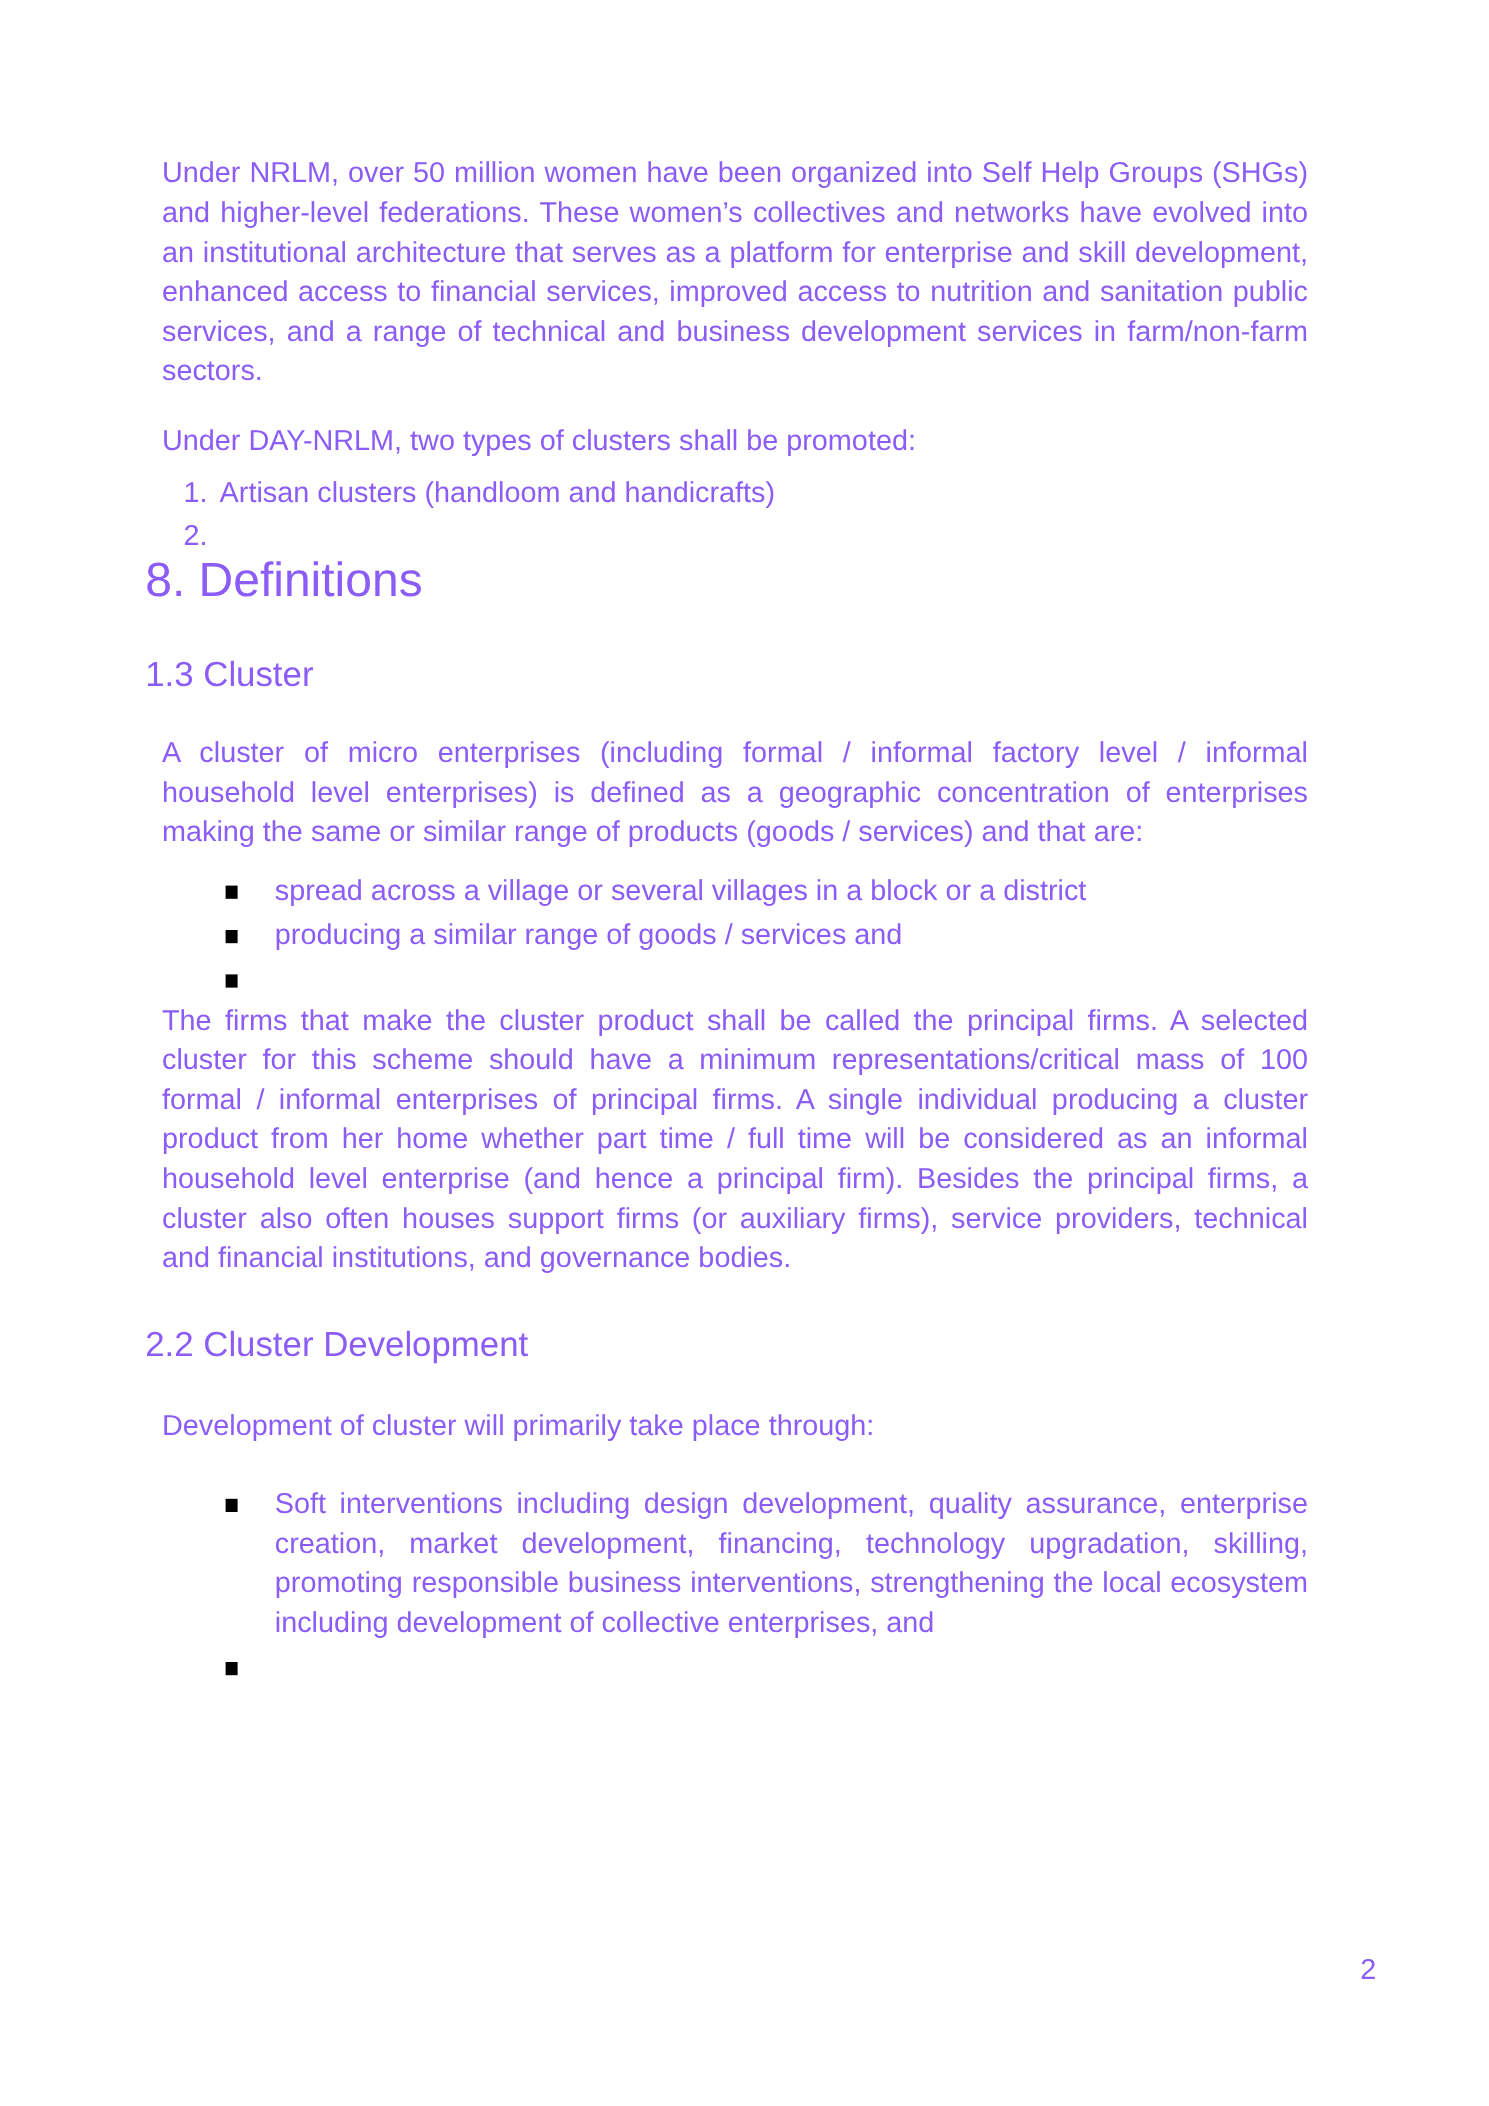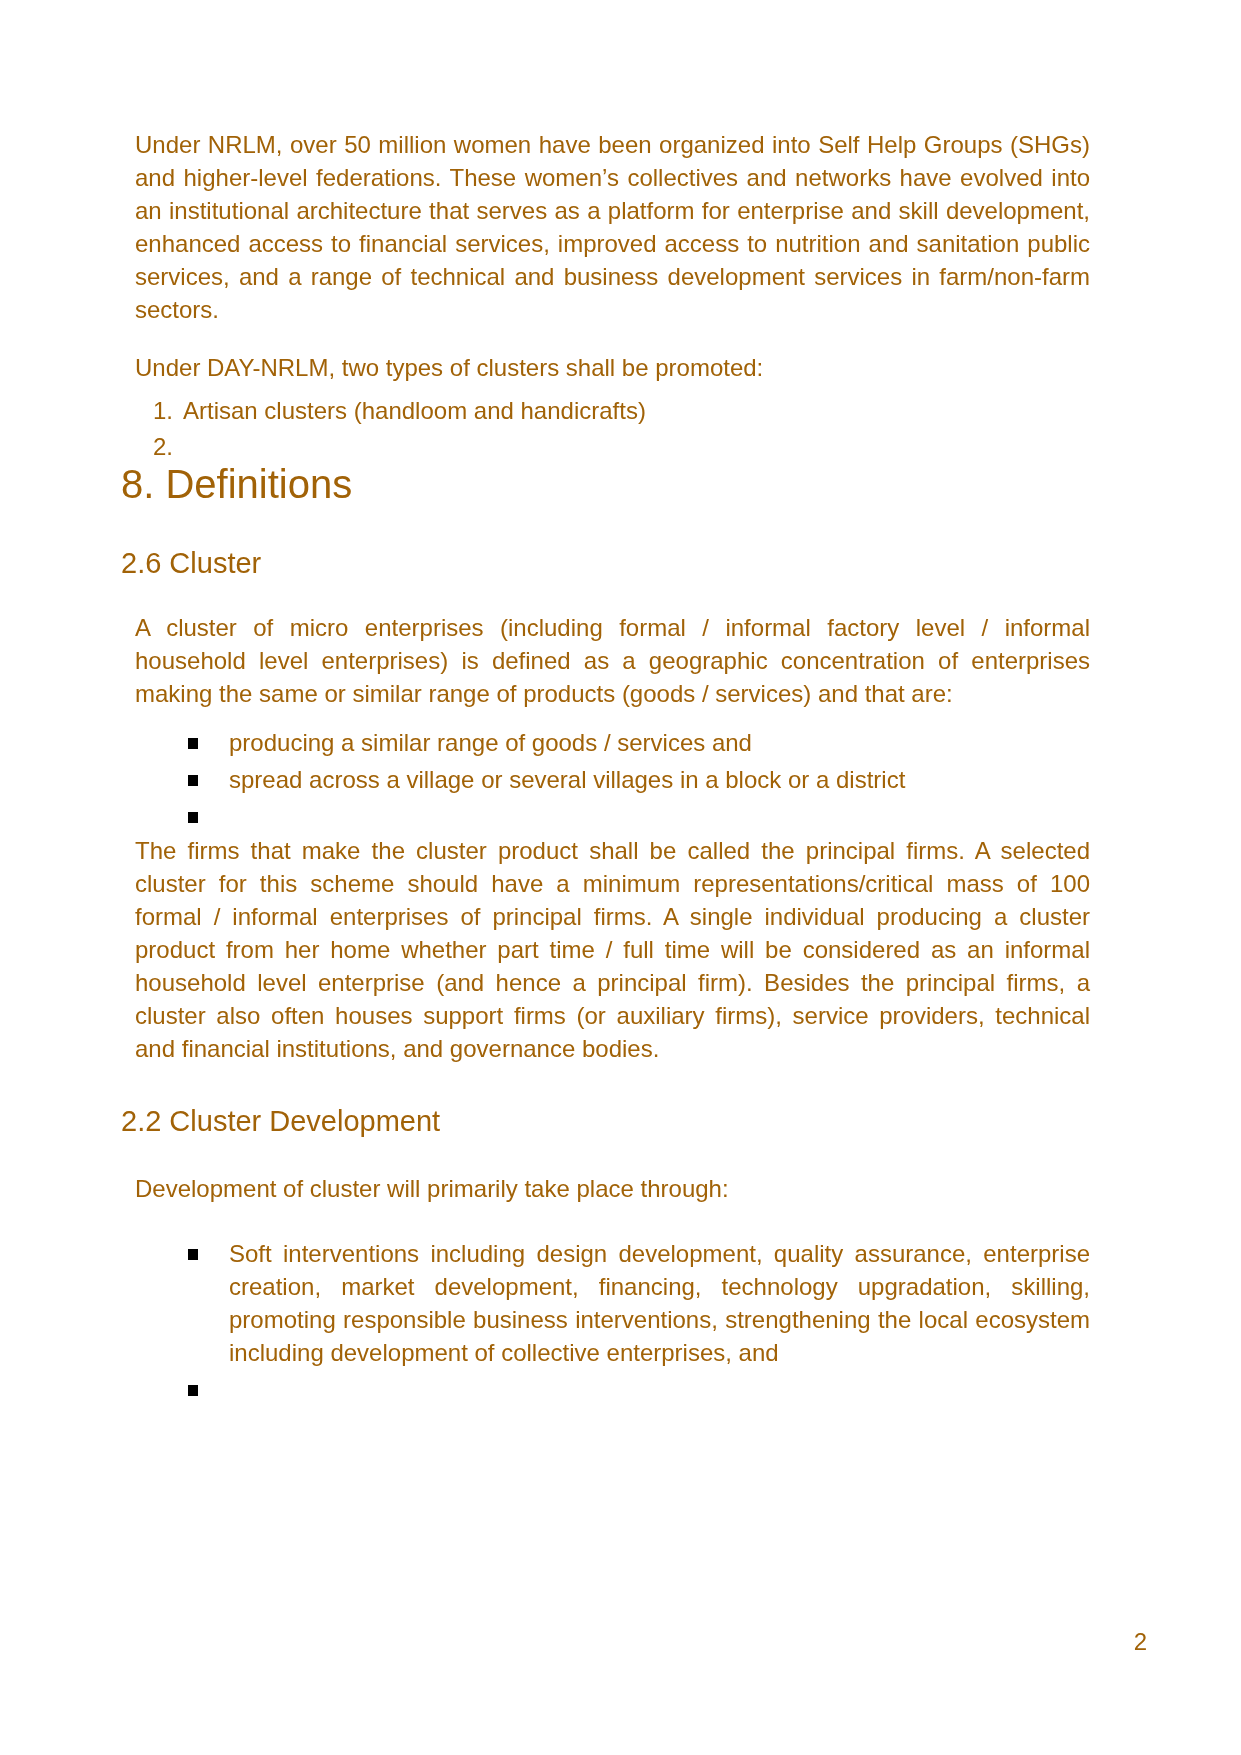--- a/index.html
+++ b/index.html
@@ -6,21 +6,21 @@
     margin: 0;
     padding: 0;
     background: #ffffff;
   }
   .page {
     position: relative;
     width: 1241px;
     height: 1755px;
     background: #ffffff;
     font-family: "Liberation Sans", "DejaVu Sans", sans-serif;
-    color: #a16207;
+    color: #8b5cf6;
     overflow: hidden;
   }
   .content {
     position: absolute;
     left: 135px;
     top: 128px;
     width: 955px;
     font-size: 24px;
     line-height: 33px;
     text-align: justify;
@@ -109,32 +109,32 @@
         <span class="num">1.</span>
         <span>Artisan clusters (handloom and handicrafts)</span>
       </li>
       <li>
         <span class="num">2.</span>
       </li>
     </ol>
 
     <h1 class="doc-h1">8. Definitions</h1>
 
-    <h2 class="doc-h2">2.6 Cluster</h2>
+    <h2 class="doc-h2">1.3 Cluster</h2>
 
     <p class="para-cluster-def">A cluster of micro enterprises (including formal / informal factory level / informal household level enterprises) is defined as a geographic concentration of enterprises making the same or similar range of products (goods / services) and that are:</p>
 
     <ul class="sq-list">
       <li>
         <span class="sq"></span>
-        <span>producing a similar range of goods / services and</span>
+        <span>spread across a village or several villages in a block or a district</span>
       </li>
       <li>
         <span class="sq"></span>
-        <span>spread across a village or several villages in a block or a district</span>
+        <span>producing a similar range of goods / services and</span>
       </li>
       <li>
         <span class="sq"></span>
       </li>
     </ul>
 
     <p class="para-principal">The firms that make the cluster product shall be called the principal firms. A selected cluster for this scheme should have a minimum representations/critical mass of 100 formal / informal enterprises of principal firms. A single individual producing a cluster product from her home whether part time / full time will be considered as an informal household level enterprise (and hence a principal firm). Besides the principal firms, a cluster also often houses support firms (or auxiliary firms), service providers, technical and financial institutions, and governance bodies.</p>
 
     <h2 class="doc-h2 doc-h2-b">2.2 Cluster Development</h2>
 

